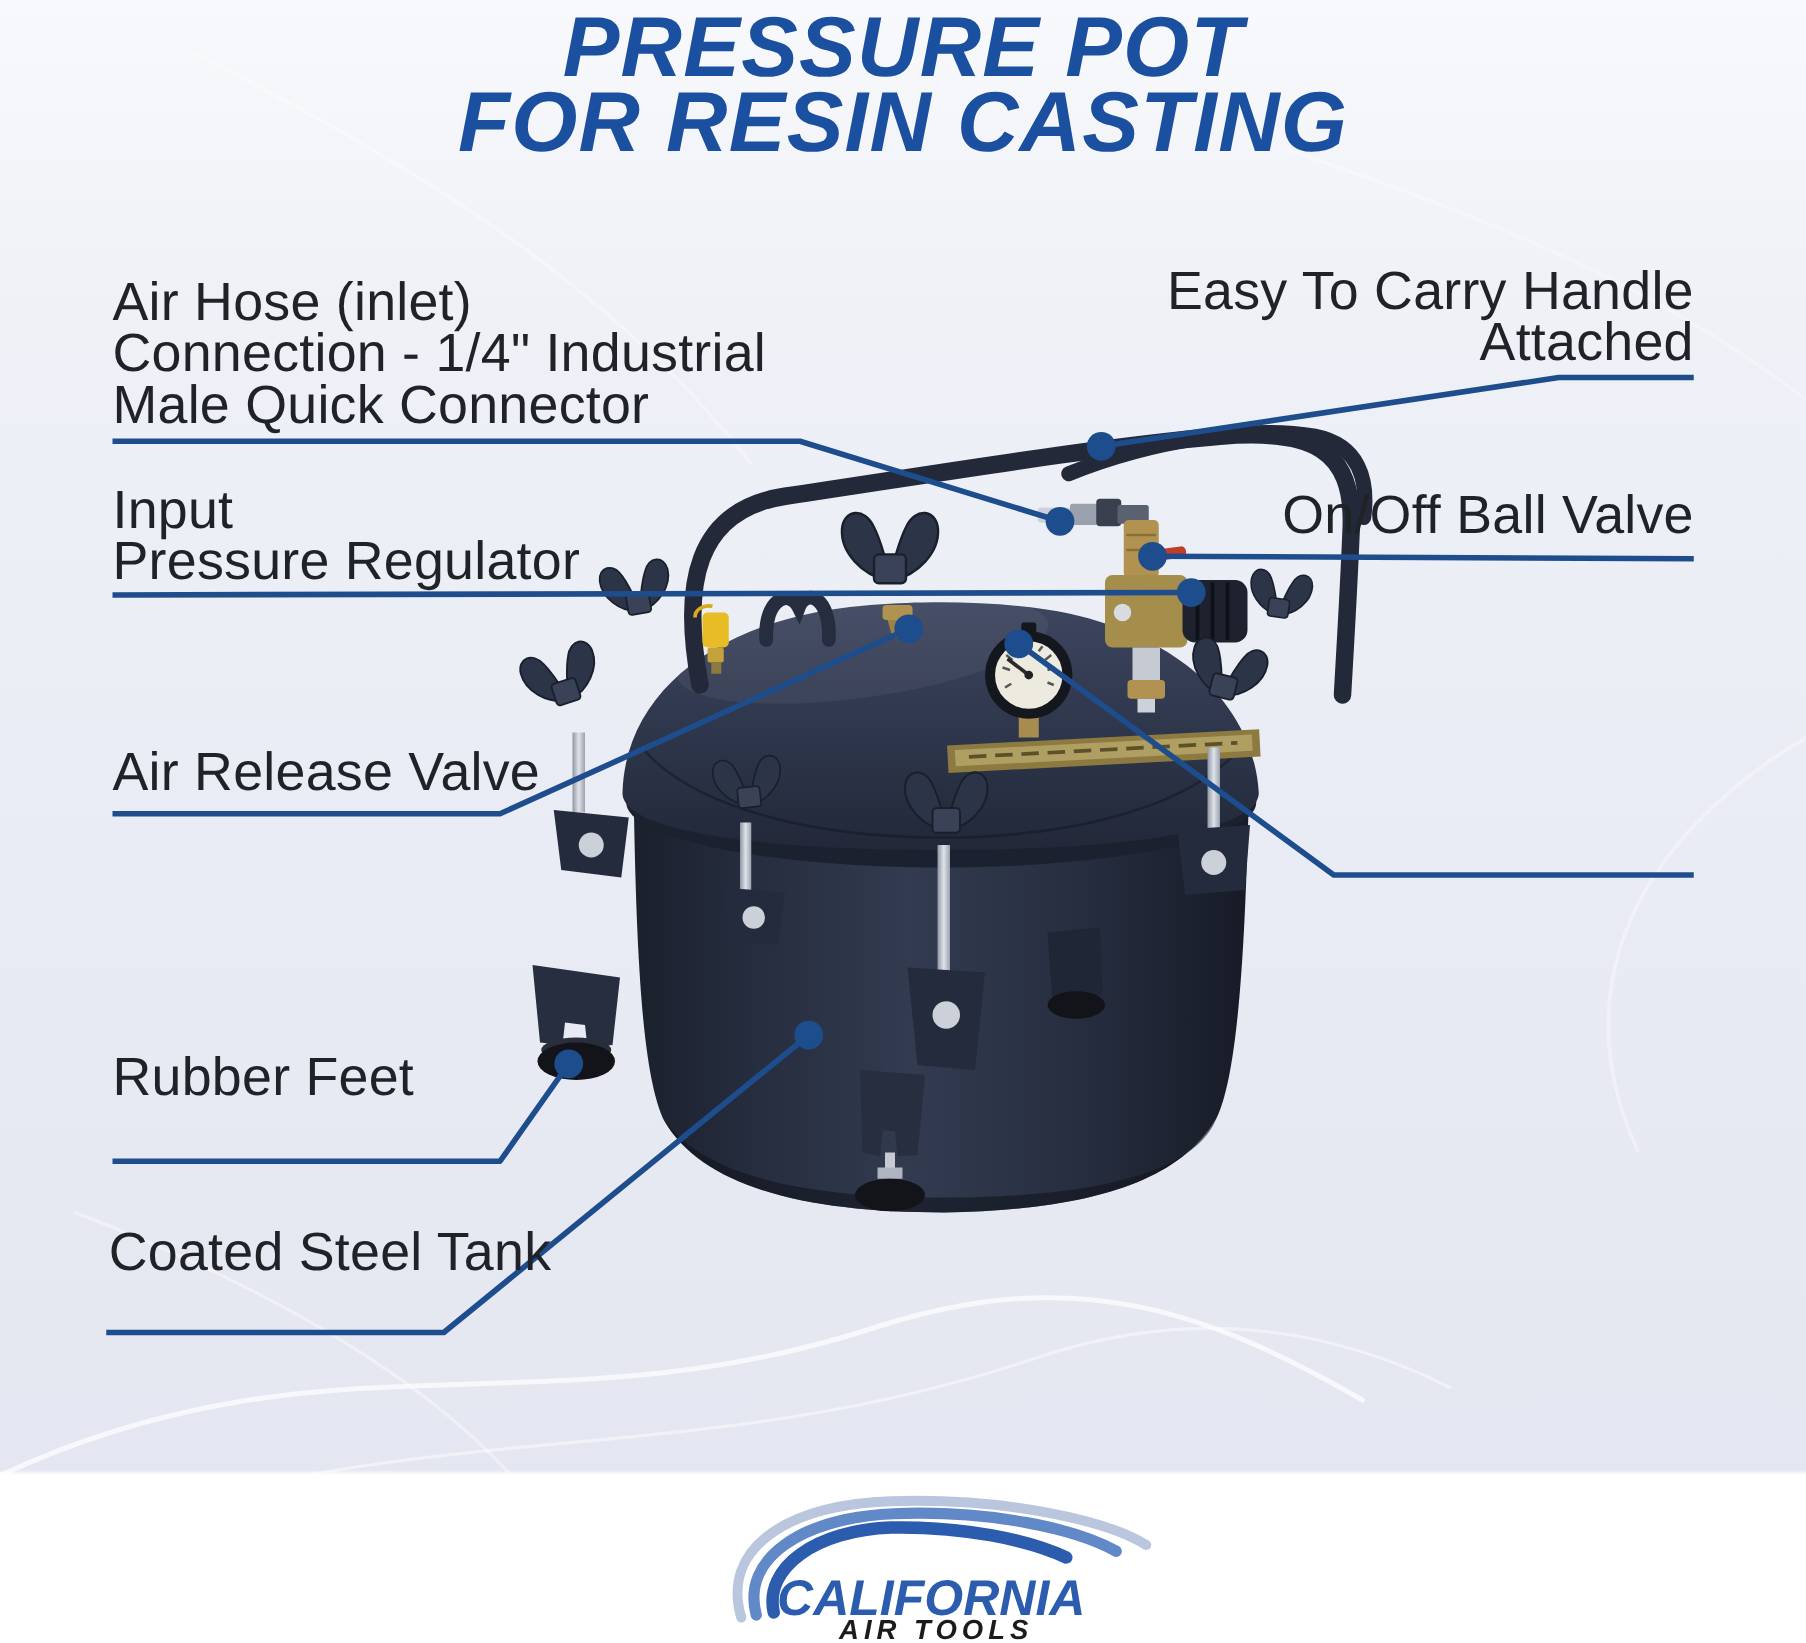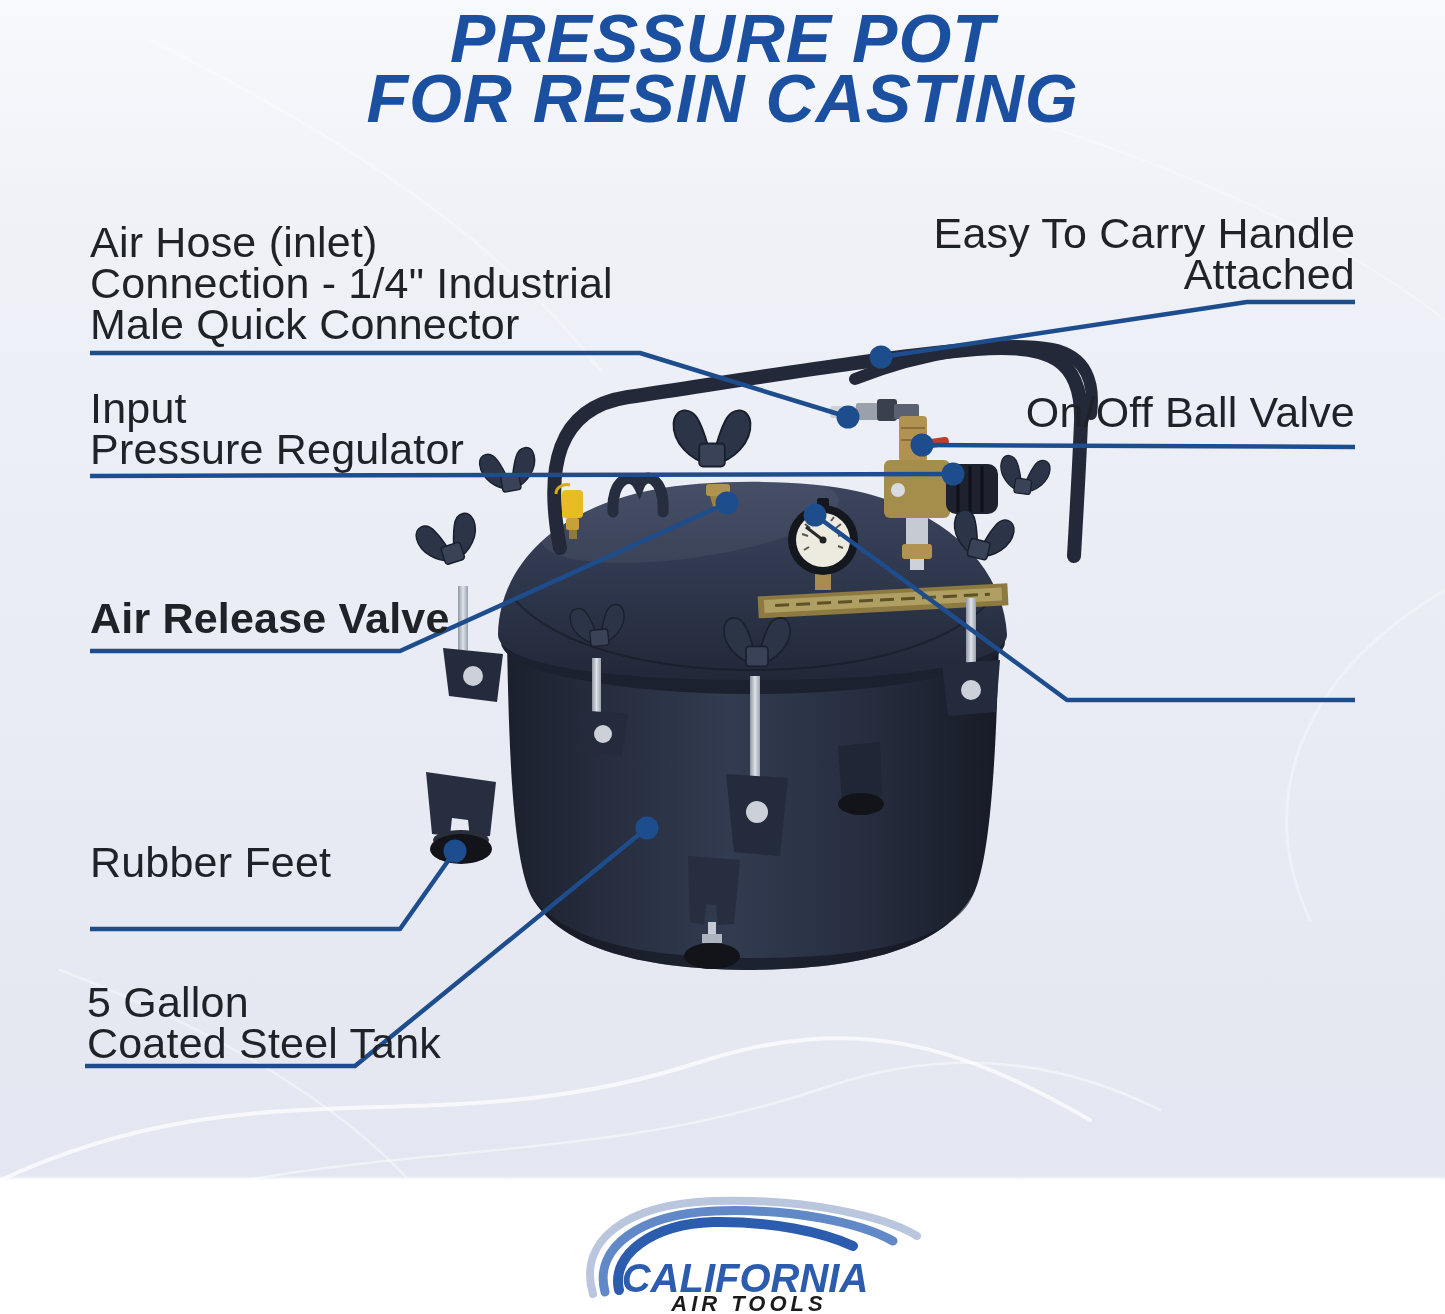--- a/index.html
+++ b/index.html
@@ -14,21 +14,21 @@
     font-style:italic;font-weight:bold;font-size:68px;line-height:60px;
     color:#1b4f9f;letter-spacing:1px;
   }
   .callout{
     position:absolute;font-size:43px;line-height:41px;color:#1f2227;
     white-space:nowrap;letter-spacing:0.2px;
   }
   .callout.right{text-align:right;}
   .c-air-hose{left:90px;top:222px;}
   .c-input-reg{left:90px;top:388px;}
-  .c-air-release{left:90px;top:598px;font-weight:bold;}
+  .c-air-release{left:90px;top:598px;}
   .c-rubber-feet{left:90px;top:842px;}
   .c-tank{left:87px;top:982px;}
   .c-handle{right:90px;top:213px;}
   .c-ball-valve{right:90px;top:392px;}
   .c-gauge{right:98px;top:644px;}
   .logo{position:absolute;left:565px;top:1192px;width:400px;height:122px;}
 </style>
 </head>
 <body>
 
@@ -239,21 +239,20 @@
   <div class="callout c-air-release">
     <div>Air Release Valve</div>
   </div>
 
 
   <div class="callout c-rubber-feet">
     <div>Rubber Feet</div>
   </div>
 
   <div class="callout c-tank">
-    <div>5 Gallon</div>
     <div>Coated Steel Tank</div>
   </div>
 
   <div class="logo">
     <svg viewBox="0 0 400 122" width="400" height="122">
       <g fill="none" stroke-linecap="round">
         <path d="M 28,102 C 12,48 62,12 148,9 C 238,6 320,24 352,44" stroke="#b9c6de" stroke-width="8"></path>
         <path d="M 40,100 C 28,55 76,22 150,19 C 228,16 296,31 328,49" stroke="#6289c7" stroke-width="9"></path>
         <path d="M 54,98 C 46,62 88,32 148,30 C 206,29 258,40 288,54" stroke="#2b5cad" stroke-width="10"></path>
       </g>

